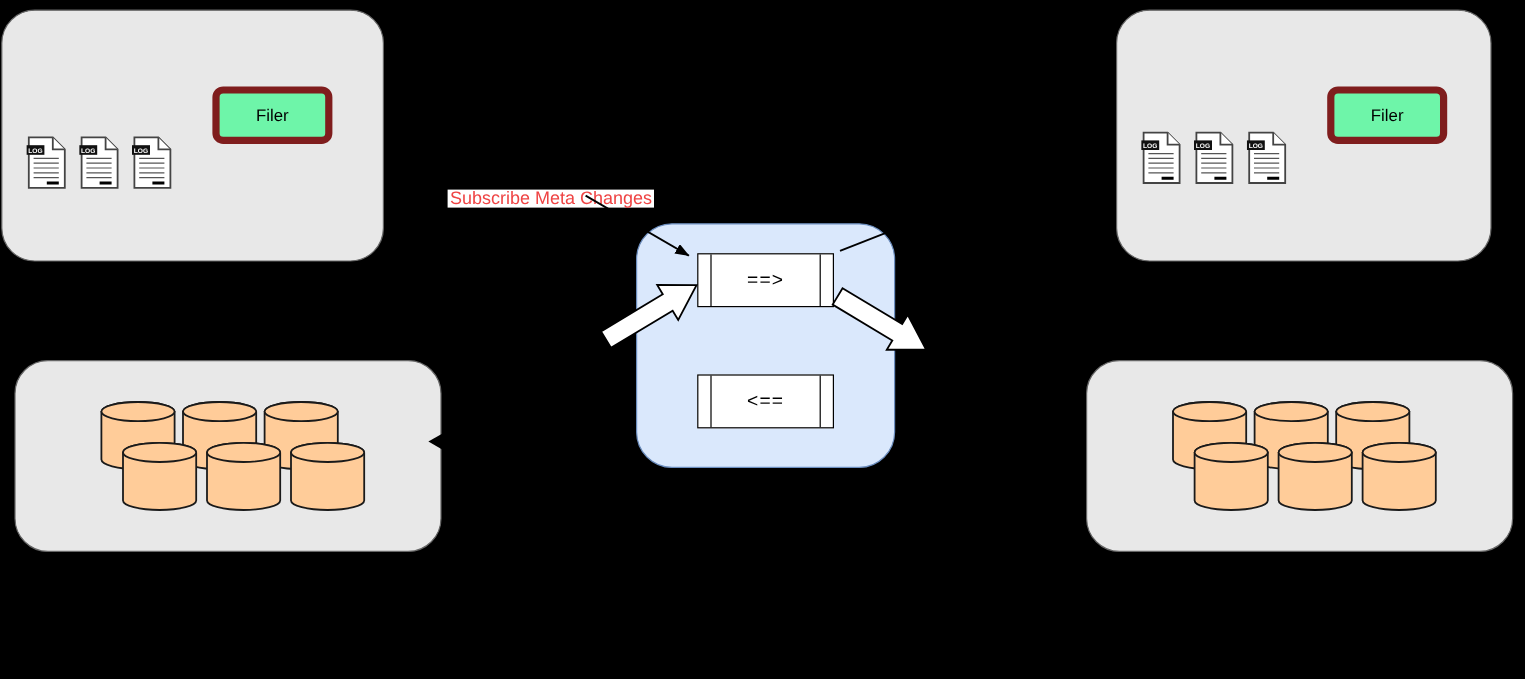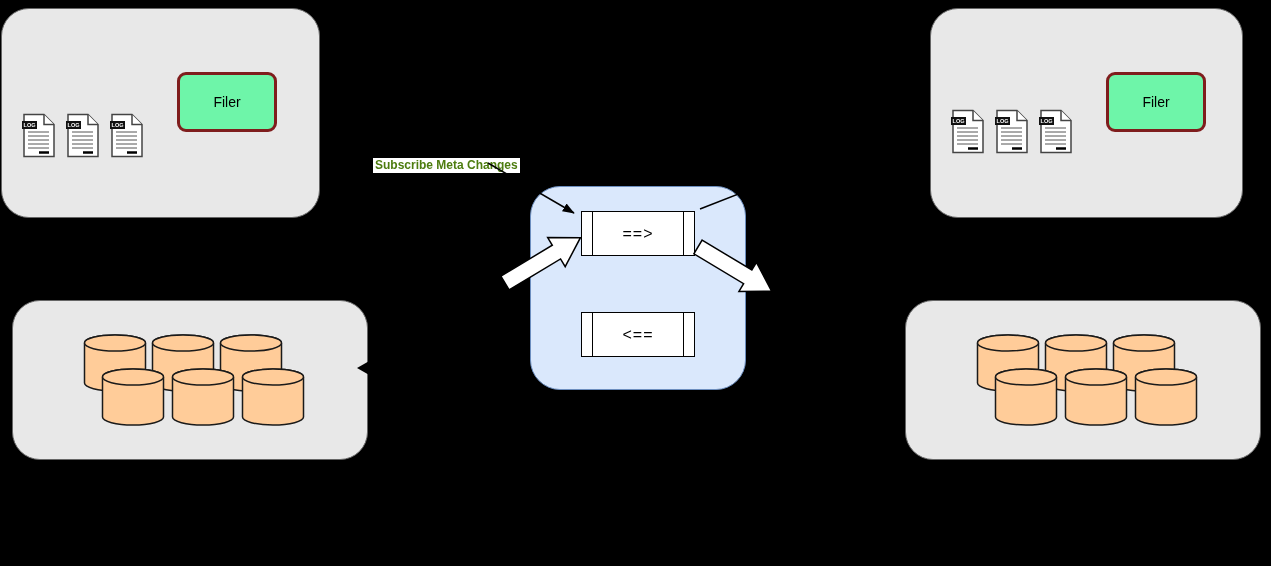--- a/index.html
+++ b/index.html
@@ -12,22 +12,22 @@
     position:absolute;background:#e8e8e8;border:1px solid #666;
     border-radius:28px;box-sizing:border-box;
   }
   #left-cluster{left:1px;top:8px;width:319px;height:210px}
   #right-cluster{left:930px;top:8px;width:313px;height:210px}
   #left-db{left:12px;top:300px;width:356px;height:160px}
   #right-db{left:905px;top:300px;width:356px;height:160px}
 
   
   .filer{
-    position:absolute;left:175px;top:63px;width:100px;height:60px;
-    background:#6ef5a9;border:3px solid #7f1d1d;border-radius:9px;
+    position:absolute;left:175px;top:63px;width:100px;height:48px;
+    background:#6ef5a9;border:6px solid #7f1d1d;border-radius:9px;
     display:flex;align-items:center;justify-content:center;
     font-size:14px;color:#000;box-sizing:border-box;
   }
 
   
   .log-icon{position:absolute;width:34px;height:45px}
   .log-icon.i1{left:20px}.log-icon.i2{left:64px}.log-icon.i3{left:108px}
   #left-cluster .log-icon{top:104px}
   #right-cluster .log-icon{top:100px}
 
@@ -48,22 +48,22 @@
     display:flex;align-items:center;justify-content:center;
     font-size:16px;color:#000;letter-spacing:1px;
   }
   #queue-forward{left:50px;top:24px}
   #queue-backward{left:50px;top:125px}
   .q-line{position:absolute;top:0;bottom:0;width:0;border-left:1.5px solid #000}
   .q-line.l{left:10px}.q-line.r{right:10px}
 
   
   .subscribe-label{
-    position:absolute;left:373px;top:158px;background:#fff;color:#4d7c0f;
-    font-size:12px;line-height:15px;padding:0 2px;white-space:nowrap;font-weight:bold;
+    position:absolute;left:373px;top:158px;background:#fff;color:#ef4444;
+    font-size:15px;line-height:15px;padding:0 2px;white-space:nowrap;
   }
 
   #arrows{position:absolute;left:0;top:0;pointer-events:none}
 </style>
 </head>
 <body>
 
 <div class="canvas">
 
   <div id="left-cluster" class="cluster-box">

